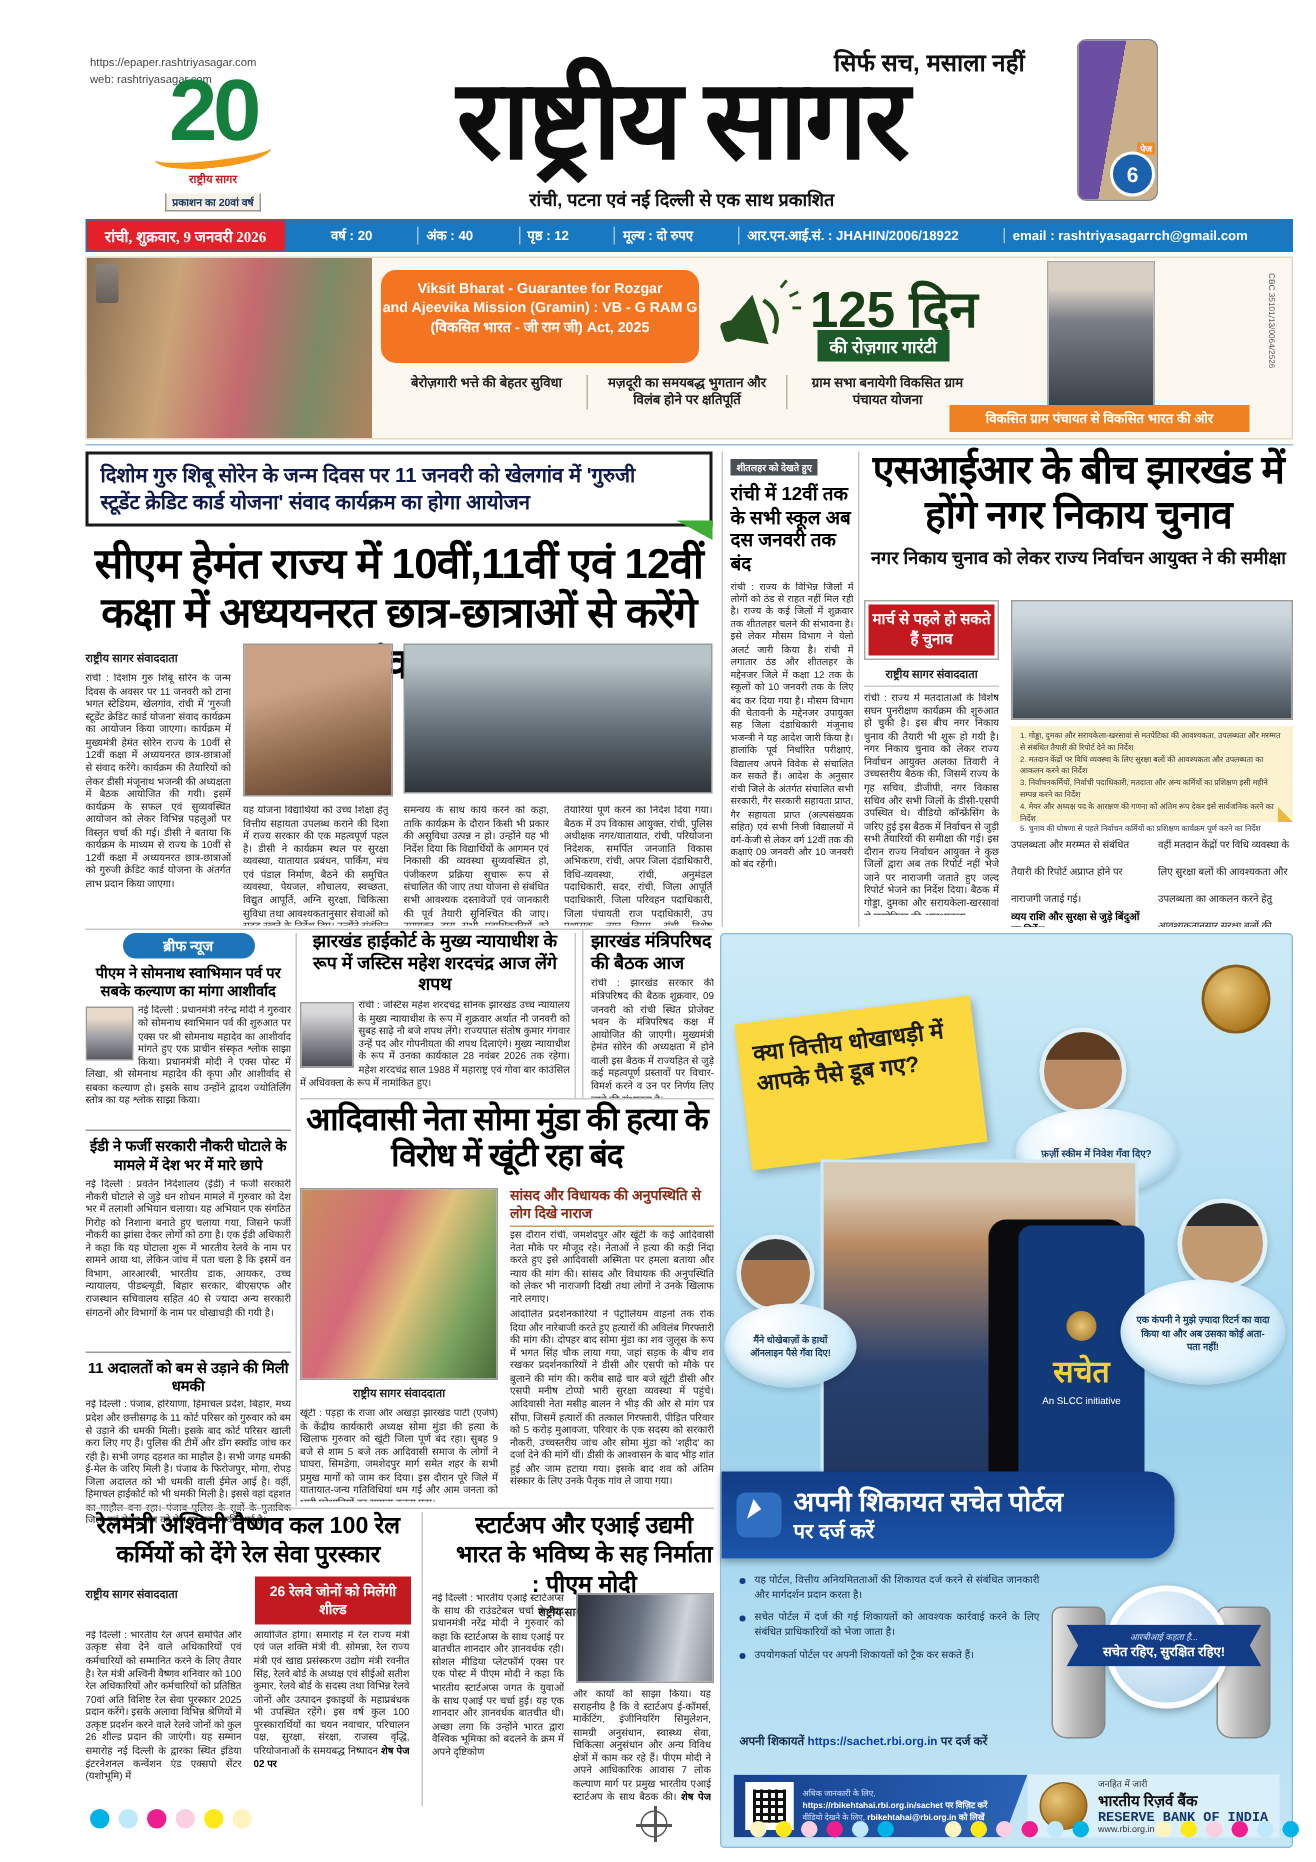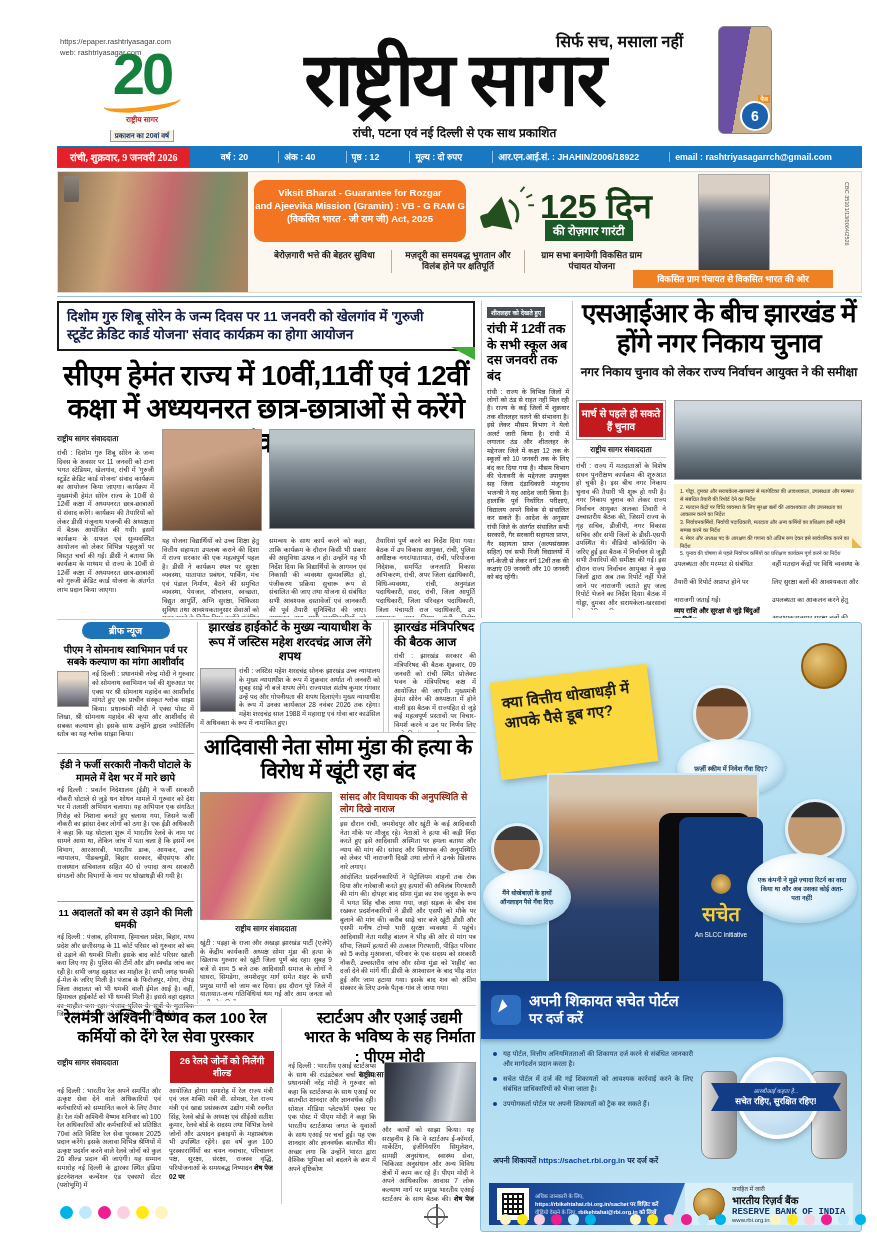--- a/index.html
+++ b/index.html
@@ -99,21 +99,21 @@
   #sachet .woman{position:absolute;left:66px;top:150px;width:212px;height:252px;background:linear-gradient(180deg,#d8c9b2 8%,#b98a63 22%,#27406e 55%,#1d3258);border:2px solid #cfe9f6;box-sizing:border-box;}
   #sachet .phone{position:absolute;right:6px;top:38px;width:92px;height:186px;background:#0b0b0e;border-radius:12px;padding:4px;box-sizing:border-box;}
   #sachet .screen{width:100%;height:100%;background:#123a7a;border-radius:9px;display:flex;flex-direction:column;align-items:center;justify-content:center;margin-left:16px;}
   #sachet .rbim{width:20px;height:20px;border-radius:50%;background:radial-gradient(#e8c679,#9a6c1c);margin-bottom:6px;}
   #sachet .appname{font-size:20px;font-weight:800;color:#f5ce3e;}
   #sachet .appsub{font-size:6.5px;color:#fff;margin-top:4px;text-align:center;}
   #sachet .banner{position:absolute;left:0;top:358px;width:302px;height:58px;background:linear-gradient(#123c86,#1b55ab);border-radius:0 18px 18px 0;display:flex;align-items:center;color:#fff;box-shadow:0 2px 5px rgba(0,0,0,.3);}
   #sachet .hand{width:30px;height:30px;margin:0 8px 0 10px;background:#2e6fc2;border-radius:6px;position:relative;}
   #sachet .hand:after{content:"";position:absolute;left:9px;top:5px;border-left:7px solid #fff;border-top:5px solid transparent;border-bottom:9px solid transparent;transform:rotate(18deg);}
   #sachet .btxt{font-weight:800;line-height:1.25;}
-  #sachet .btxt .l1{font-size:15px;}
+  #sachet .btxt .l1{font-size:18px;}
   #sachet .btxt .l2{font-size:13.5px;}
   #sachet ul{position:absolute;left:12px;top:426px;width:200px;margin:0;padding:0;list-style:none;}
   #sachet ul li{position:relative;padding-left:10px;font-size:6.8px;line-height:1.4;color:#13294a;margin-bottom:6px;text-align:justify;}
   #sachet ul li:before{content:"";position:absolute;left:0;top:3px;width:4px;height:4px;border-radius:50%;background:#123c86;}
   #sachet .register{position:absolute;left:12px;top:532px;width:215px;font-size:7.8px;font-weight:700;color:#13294a;}
   #sachet .register .url{color:#0b3ea8;}
   #sachet .mascots{position:absolute;right:8px;top:424px;width:158px;height:118px;}
   #sachet .cone{position:absolute;bottom:6px;width:34px;height:86px;background:linear-gradient(90deg,#e9e9e9,#b9b9b9 45%,#8f8f8f);border-radius:6px 6px 10px 10px;border:1px solid #888;}
   #sachet .badge{position:absolute;left:42px;top:10px;width:74px;height:74px;border-radius:50%;background:radial-gradient(circle at 35% 30%,#f2faff,#bcd9ee 75%,#9cc4e0);border:4px solid #fff;box-shadow:0 2px 6px rgba(0,0,0,.3);}
   #sachet .ribbon{position:absolute;left:16px;top:36px;width:126px;background:#123c86;color:#fff;text-align:center;padding:4px 2px;clip-path:polygon(0 0,100% 0,94% 50%,100% 100%,0 100%,6% 50%);}

